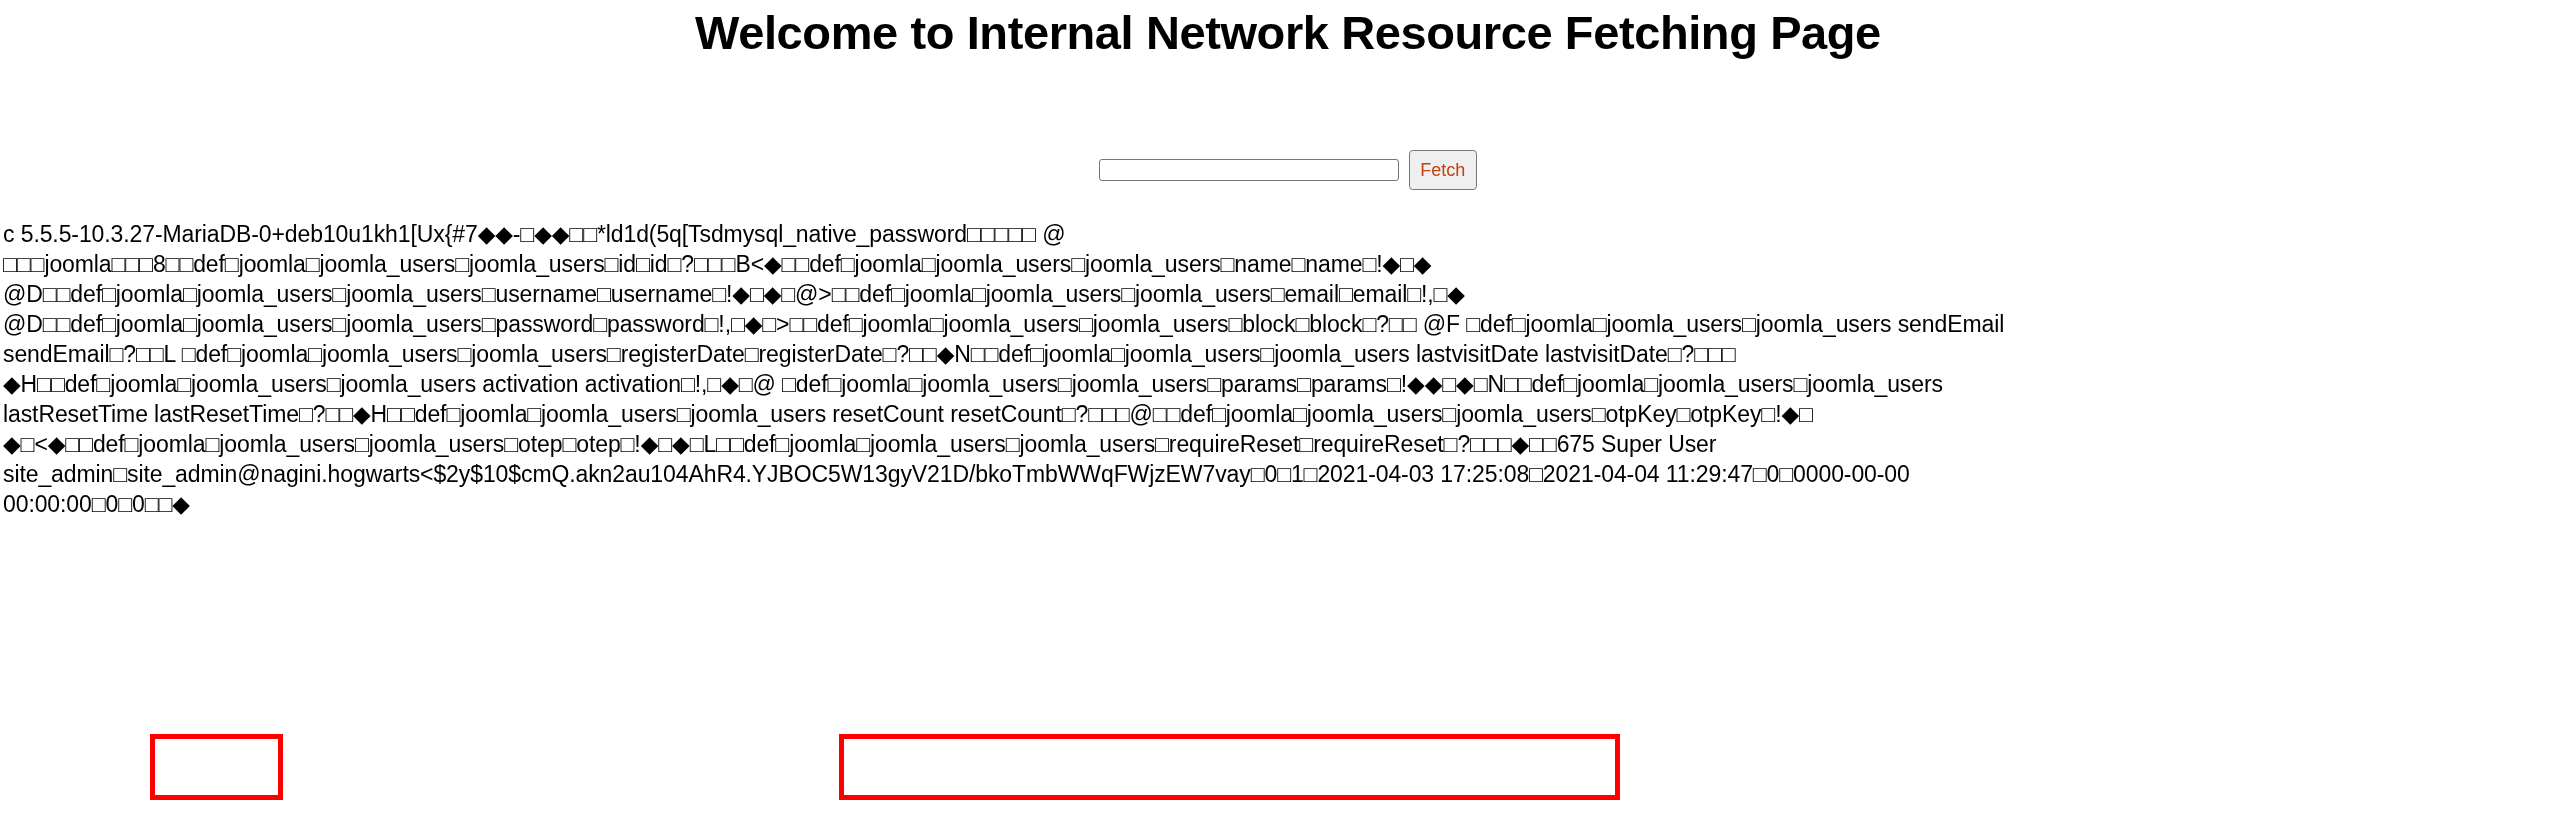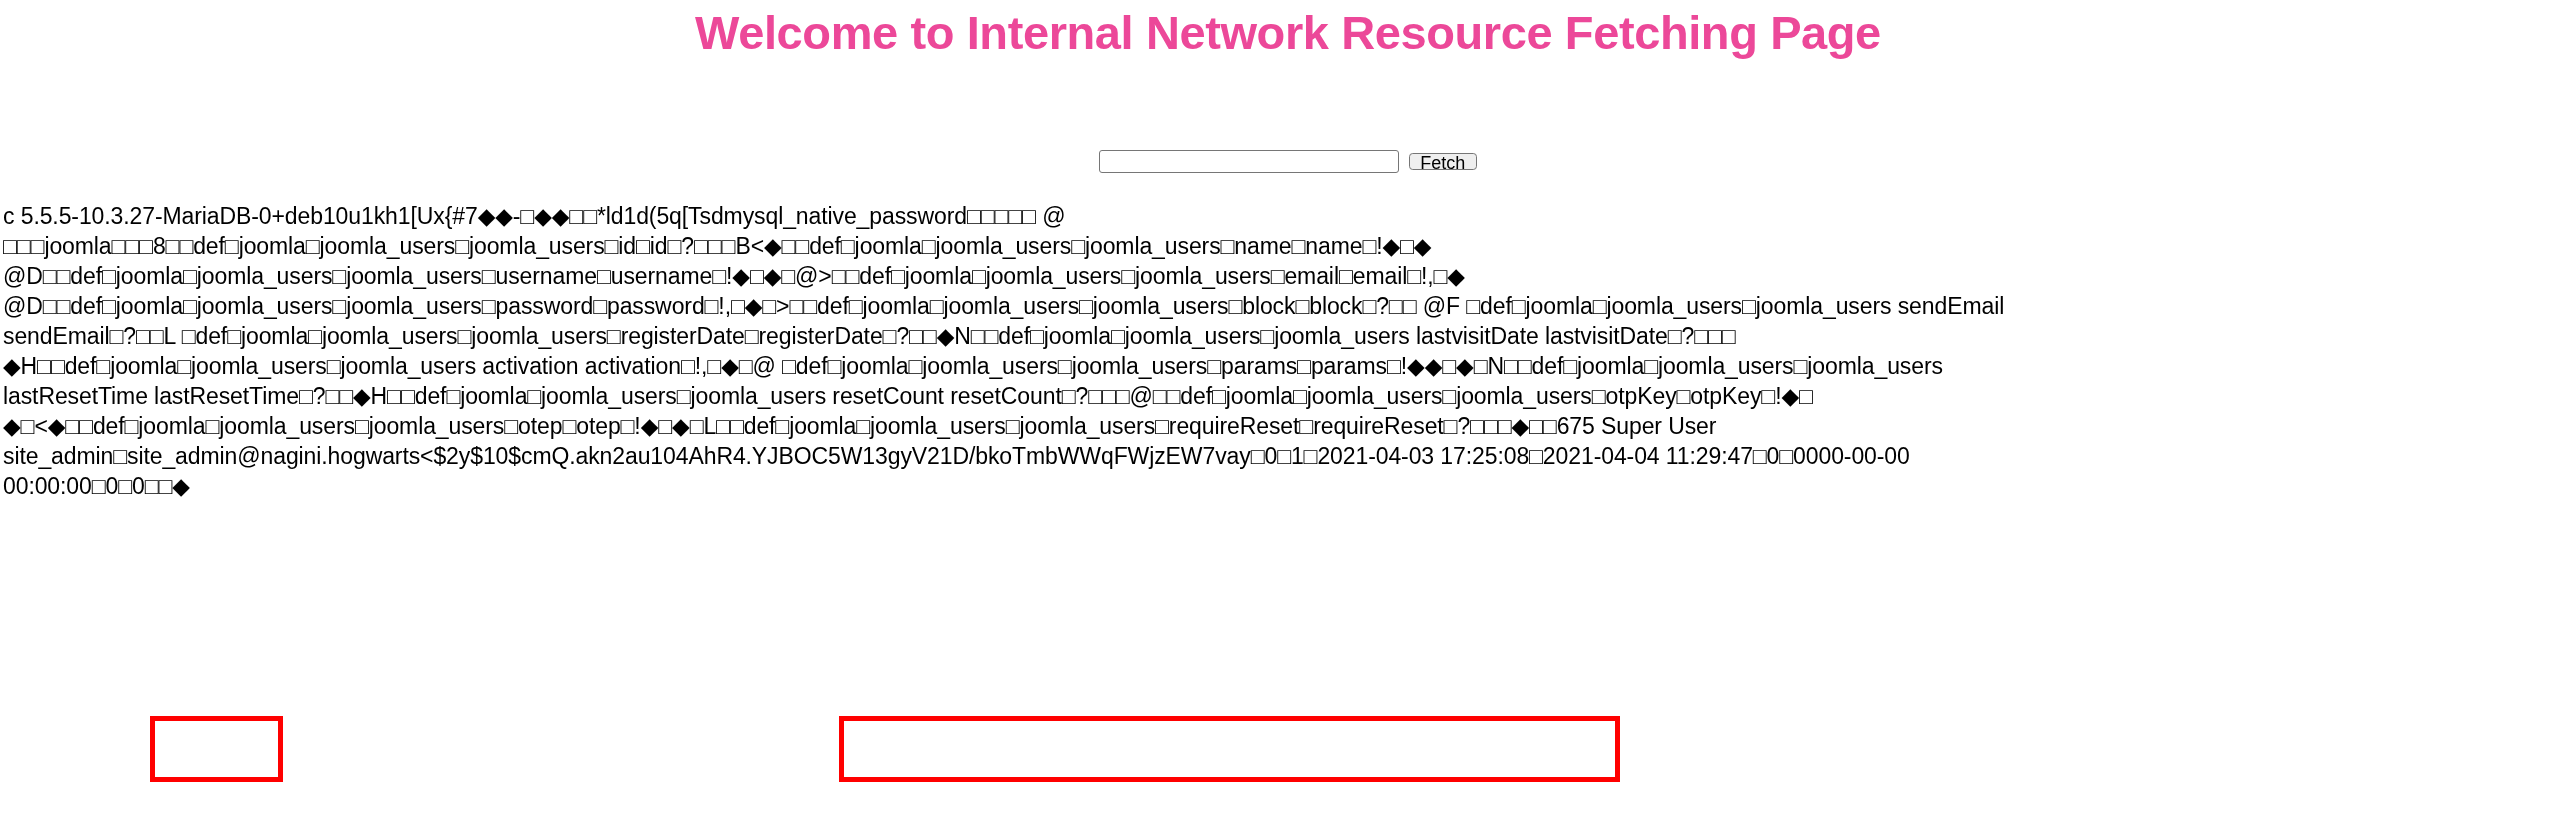--- a/index.html
+++ b/index.html
@@ -20,21 +20,21 @@
   
   .page-title {
     margin: 0;
     padding-top: 6px;
     text-align: center;
     font-family: "Liberation Sans", sans-serif;
     font-weight: bold;
     font-size: 47px;
     line-height: 1.15;
     letter-spacing: -0.4px;
-    color: #ec4899;
+    color: #000000;
   }
 
   
   .fetch-form {
     margin-top: 90px;
     display: flex;
     justify-content: center;
     align-items: center;
     gap: 9.7px;
   }
@@ -45,30 +45,30 @@
     font-family: "Liberation Sans", sans-serif;
     font-size: 16.5px;
     padding: 1.5px 3.7px;
     border: 1.5px solid #767676;
     border-radius: 3px;
     background: #ffffff;
     color: #000000;
     outline: none;
   }
   .fetch-button {
-    height: 17px;
+    height: 40px;
     box-sizing: border-box;
     padding: 0.7px 10.5px;
     font-family: "Liberation Sans", sans-serif;
     font-size: 18px;
     line-height: 1;
     border: 1.5px solid #767676;
     border-radius: 3.7px;
     background: #efefef;
-    color: #000000;
+    color: #c2410c;
     cursor: pointer;
   }
 
   
   .dump-wrap {
     position: relative;
     margin-top: 28.5px;
     padding: 0 3px;
   }
   .dump-text {

